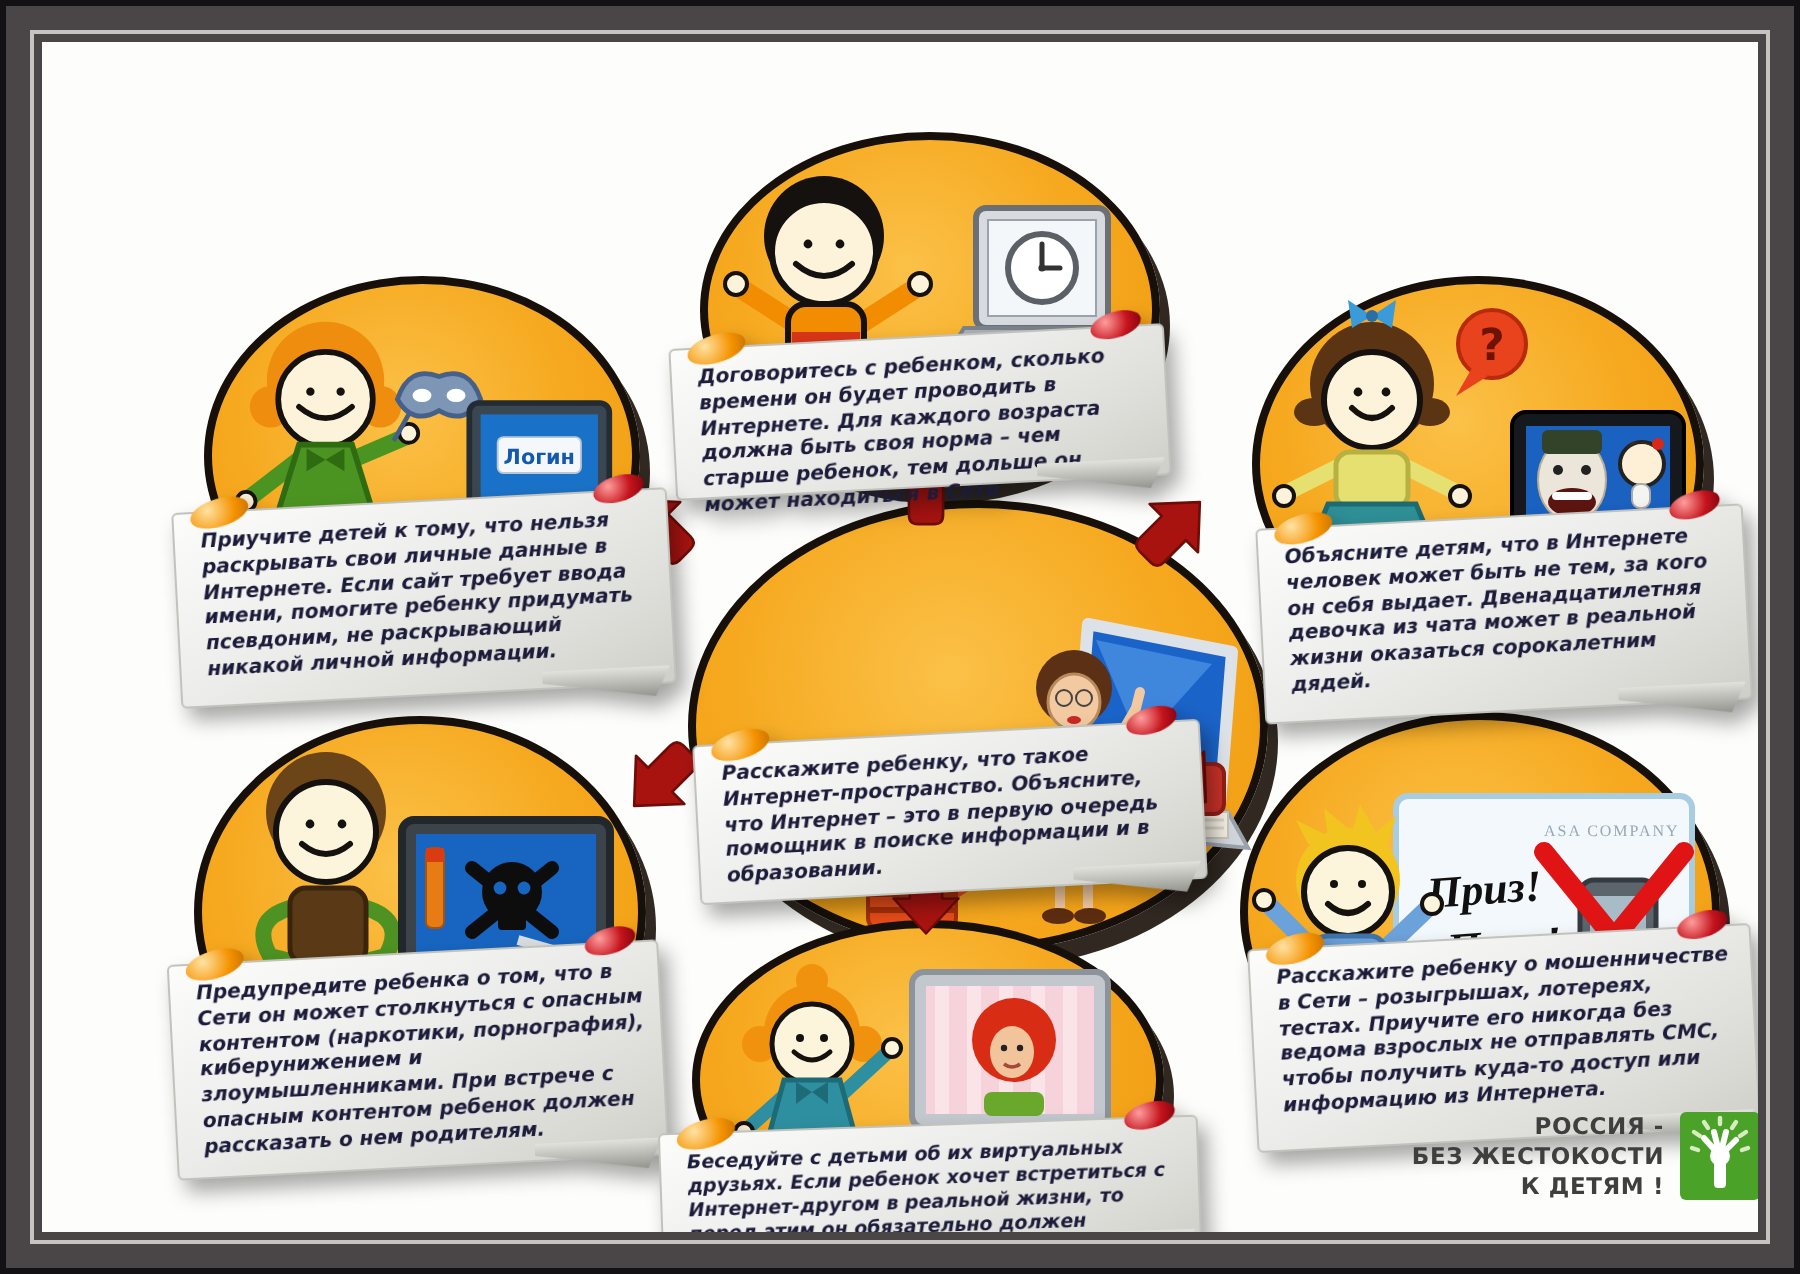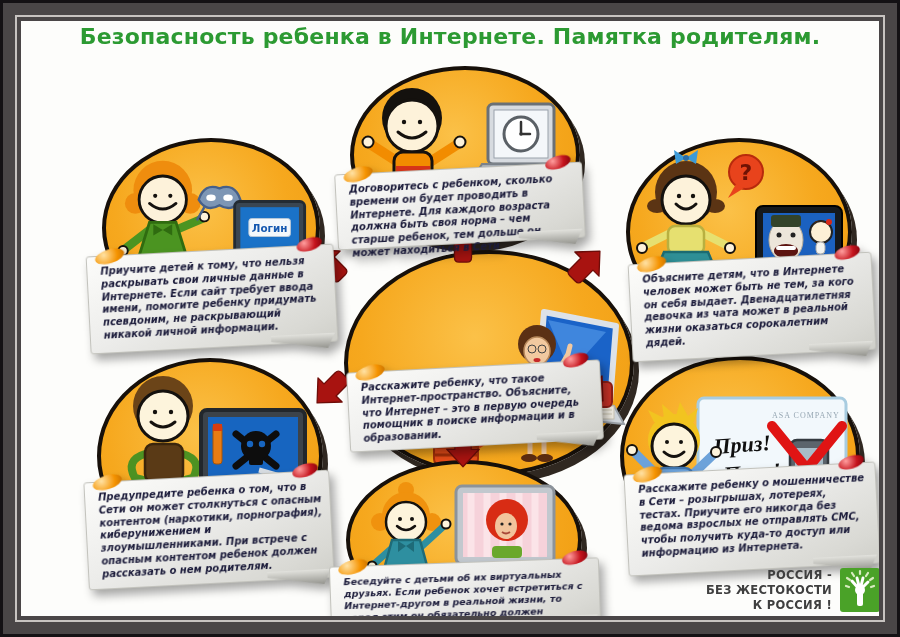--- a/index.html
+++ b/index.html
@@ -31,38 +31,37 @@
               clip-path:polygon(0 0,100% 0,88% 100%,0 40%);}
   .dot{position:absolute;border-radius:50%;}
   .dot-orange{left:8px;top:-7px;width:30px;height:14px;transform:rotate(-14deg);
               background:radial-gradient(circle at 32% 30%,#ffe2a4,#f59300 60%,#c56f00 100%);}
   .dot-red{right:10px;top:-8px;width:26px;height:13px;transform:rotate(-14deg);
            background:radial-gradient(circle at 32% 30%,#ff9d9d,#c5141d 55%,#7c000a 100%);}
   
   .arrow{position:absolute;z-index:2;}
   .arrow svg{display:block;width:100%;height:100%;}
   
-  .logo{position:absolute;left:696px;top:568px;width:188px;display:flex;gap:8px;z-index:4;align-items:center;}
+  .logo{position:absolute;left:696px;top:556px;width:188px;display:flex;gap:8px;z-index:4;align-items:center;}
   .logo-text{width:136px;text-align:right;}
   .logo-line{font-size:11.5px;font-weight:bold;color:#3f3f3f;line-height:1.3;letter-spacing:.3px;}
   .logo-caption{margin-top:3px;font-size:6.5px;color:#8aa07e;line-height:1.3;text-align:left;}
   .logo-badge{width:40px;height:44px;}
 </style>
 </head>
 <body>
 
 <div class="poster">
 
   <svg width="0" height="0" style="position:absolute">
       <defs>
     <path id="arrowShape" d="M30 2 L56 30 L43 30 L43 54 Q43 61 36 61 L24 61 Q17 61 17 54 L17 30 L4 30 Z" fill="#a81310" stroke="#6e0c08" stroke-width="2" stroke-linejoin="round"></path>
   </defs>
     </svg>
 
-  <div class="title">Безопасность ребенка в Интернете. Памятка родителям.</div>
 
   <div class="oval" style="left:350px;top:66px;width:222px;height:170px;">
     <svg viewBox="0 0 222 170">
       <g>
         <rect x="134" y="34" width="66" height="60" rx="5" fill="#d7dbe0" stroke="#6a7076" stroke-width="3"></rect>
         <rect x="140" y="40" width="54" height="48" fill="#f4f7fa" stroke="#9aa2ab"></rect>
         <g>
           <circle cx="167" cy="64" r="17" fill="#ffffff" stroke="#5a6066" stroke-width="3"></circle>
           <path d="M167 64 L167 52 M167 64 L176 64" stroke="#333" stroke-width="2.5" stroke-linecap="round"></path>
           <circle cx="167" cy="64" r="1.8" fill="#333"></circle>
@@ -413,21 +412,21 @@
     <span class="dot dot-orange"></span>
     <span class="dot dot-red"></span>
     <div class="txt" style="font-size:9.5px;">Беседуйте с детьми об их виртуальных друзьях.  Если ребенок хочет встретиться с Интернет-другом в реальной жизни, то перед этим он обязательно должен посоветоваться с родителями.</div>
     <div class="fold"></div>
   </div>
 
   <div class="logo">
     <div class="logo-text">
       <div class="logo-line">РОССИЯ -</div>
       <div class="logo-line">БЕЗ ЖЕСТОКОСТИ</div>
-      <div class="logo-line">К РОССИЯ !</div>
+      <div class="logo-line">К ДЕТЯМ !</div>
     </div>
     <svg class="logo-badge" viewBox="0 0 40 44">
       <rect x="0" y="0" width="40" height="44" rx="3" fill="#4aa228"></rect>
       <rect x="17" y="21" width="6" height="17" rx="2" fill="#fff"></rect>
       <circle cx="20" cy="22" r="5" fill="#fff"></circle>
       <path d="M20 22 L12 13 M20 22 L17 10 M20 22 L23 10 M20 22 L28 14" stroke="#fff" stroke-width="3" stroke-linecap="round"></path>
       <g stroke="#d8ecc0" stroke-width="2.2" stroke-linecap="round">
         <path d="M6 18 L9 19"></path>
           <path d="M7 10 L10 12"></path>
           <path d="M12 5 L14 8"></path>

